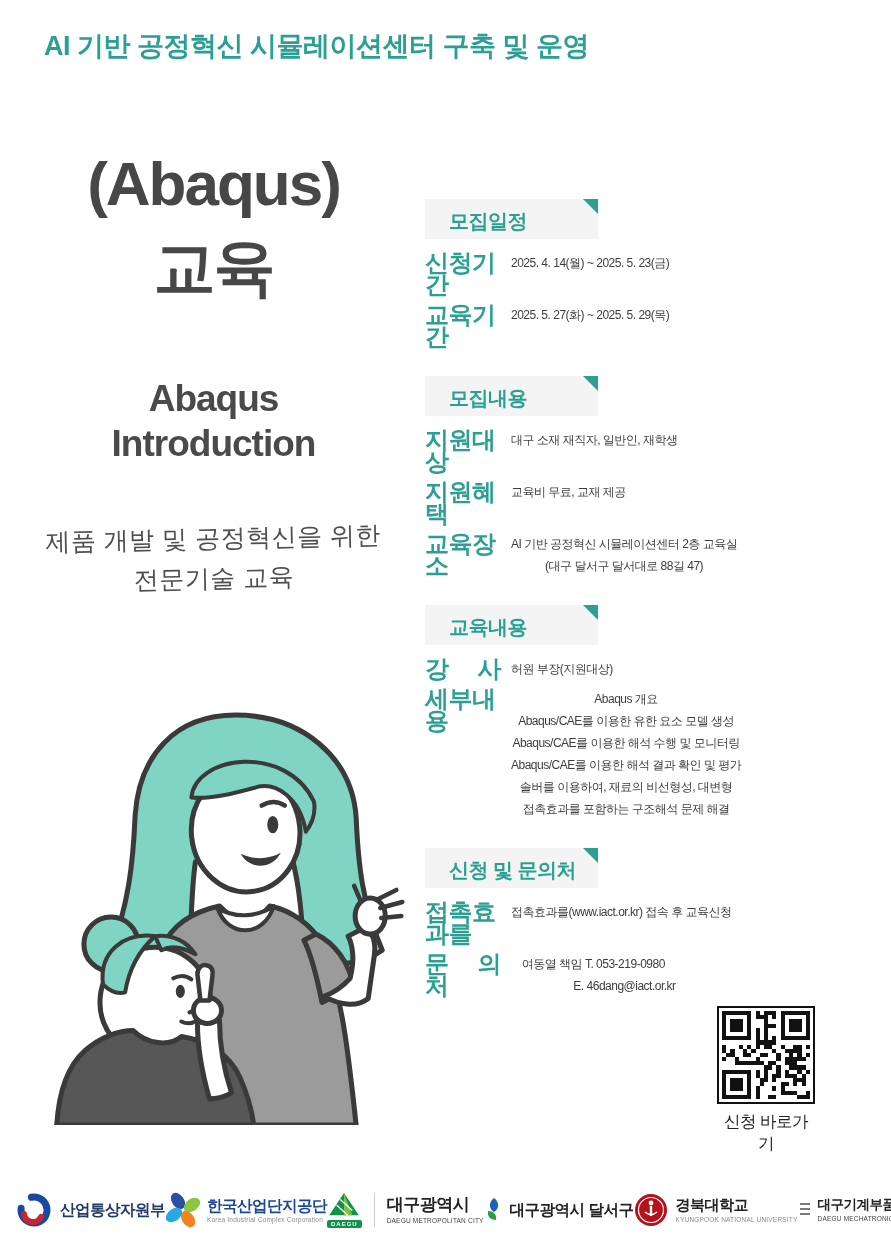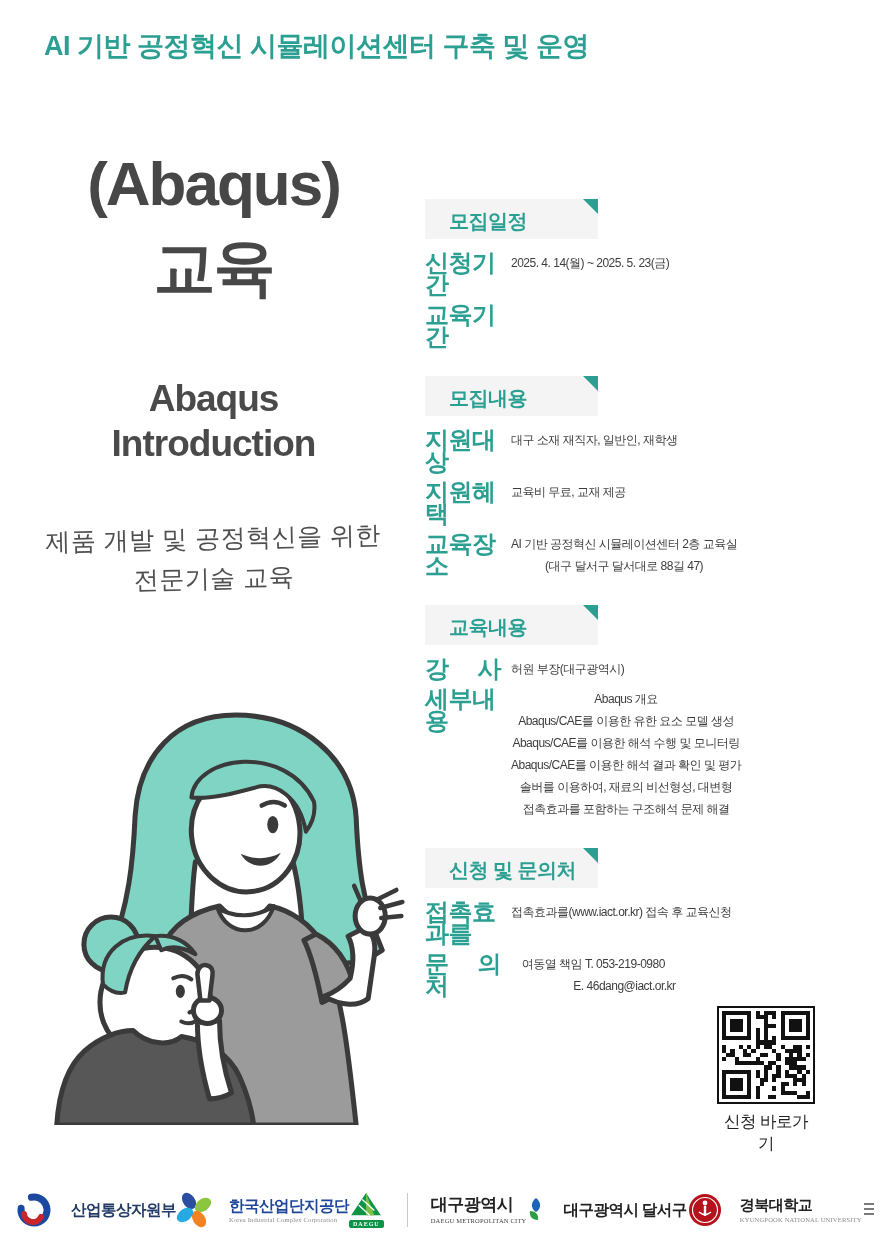--- a/index.html
+++ b/index.html
@@ -52,21 +52,21 @@
     width:88px;height:88px;margin:0 auto;border:2px solid #111;background:#fff;
     padding:3px;box-sizing:content-box;
   }
   .qr-caption{margin-top:7px;font-size:16.5px;font-weight:400;color:#222;letter-spacing:-0.5px;text-align:center;}
   
   .footer{
     position:absolute;left:0;top:1160px;width:891px;height:100px;background:#fff;
     display:flex;align-items:center;justify-content:space-between;
     padding:0 14px;box-sizing:border-box;
   }
-  .logo-group{display:flex;align-items:center;gap:17px;font-family:Liberation Serif, serif;}
+  .logo-group{display:flex;align-items:center;gap:6px;}
   .logo-text-col{display:flex;flex-direction:column;line-height:1.1;}
   .logo-label{font-size:15.5px;font-weight:800;color:#222;letter-spacing:-0.5px;white-space:nowrap;}
   .logo-label.navy{color:#223a66;}
   .logo-label.blue{color:#1e4799;}
   .logo-sublabel{font-size:6.5px;color:#8a8a8a;margin-top:2px;letter-spacing:0.2px;white-space:nowrap;}
   .logo-sublabel.dark{color:#444;}
   .v-divider{width:1px;height:34px;background:#c9c9c9;margin:0 6px;}
   .daegu-col{display:flex;flex-direction:column;align-items:center;gap:2px;}
   .daegu-tab{background:#0f9447;color:#fff;font-size:6px;font-weight:800;padding:1px 4px;border-radius:2px;letter-spacing:1px;}
   .dmi-small{font-size:13.5px;}
@@ -100,20 +100,21 @@
         <span class="head-label">모집일정</span>
         <span class="tri"></span>
       </div>
       <div class="rows">
         <div class="row">
           <span class="row-label">신청기간</span>
           <span class="row-value">2025. 4. 14(월) ~ 2025. 5. 23(금)</span>
         </div>
         <div class="row">
           <span class="row-label">교육기간</span>
+          <span class="row-value">2025. 5. 27(화) ~ 2025. 5. 29(목)</span>
         </div>
       </div>
     </div>
 
     <div class="section">
       <div class="sec-head">
         <span class="head-label">모집내용</span>
         <span class="tri"></span>
       </div>
       <div class="rows">
@@ -134,21 +135,21 @@
     </div>
 
     <div class="section">
       <div class="sec-head">
         <span class="head-label">교육내용</span>
         <span class="tri"></span>
       </div>
       <div class="rows">
         <div class="row">
           <span class="row-label">강 사</span>
-          <span class="row-value">허원 부장(대구광역시)</span>
+          <span class="row-value">허원 부장(지원대상)</span>
         </div>
         <div class="row">
           <span class="row-label">세부내용</span>
           <span class="row-value">Abaqus 개요
 Abaqus/CAE를 이용한 유한 요소 모델 생성
 Abaqus/CAE를 이용한 해석 수행 및 모니터링
 Abaqus/CAE를 이용한 해석 결과 확인 및 평가
 솔버를 이용하여, 재료의 비선형성, 대변형
 접촉효과를 포함하는 구조해석 문제 해결</span>
         </div>

